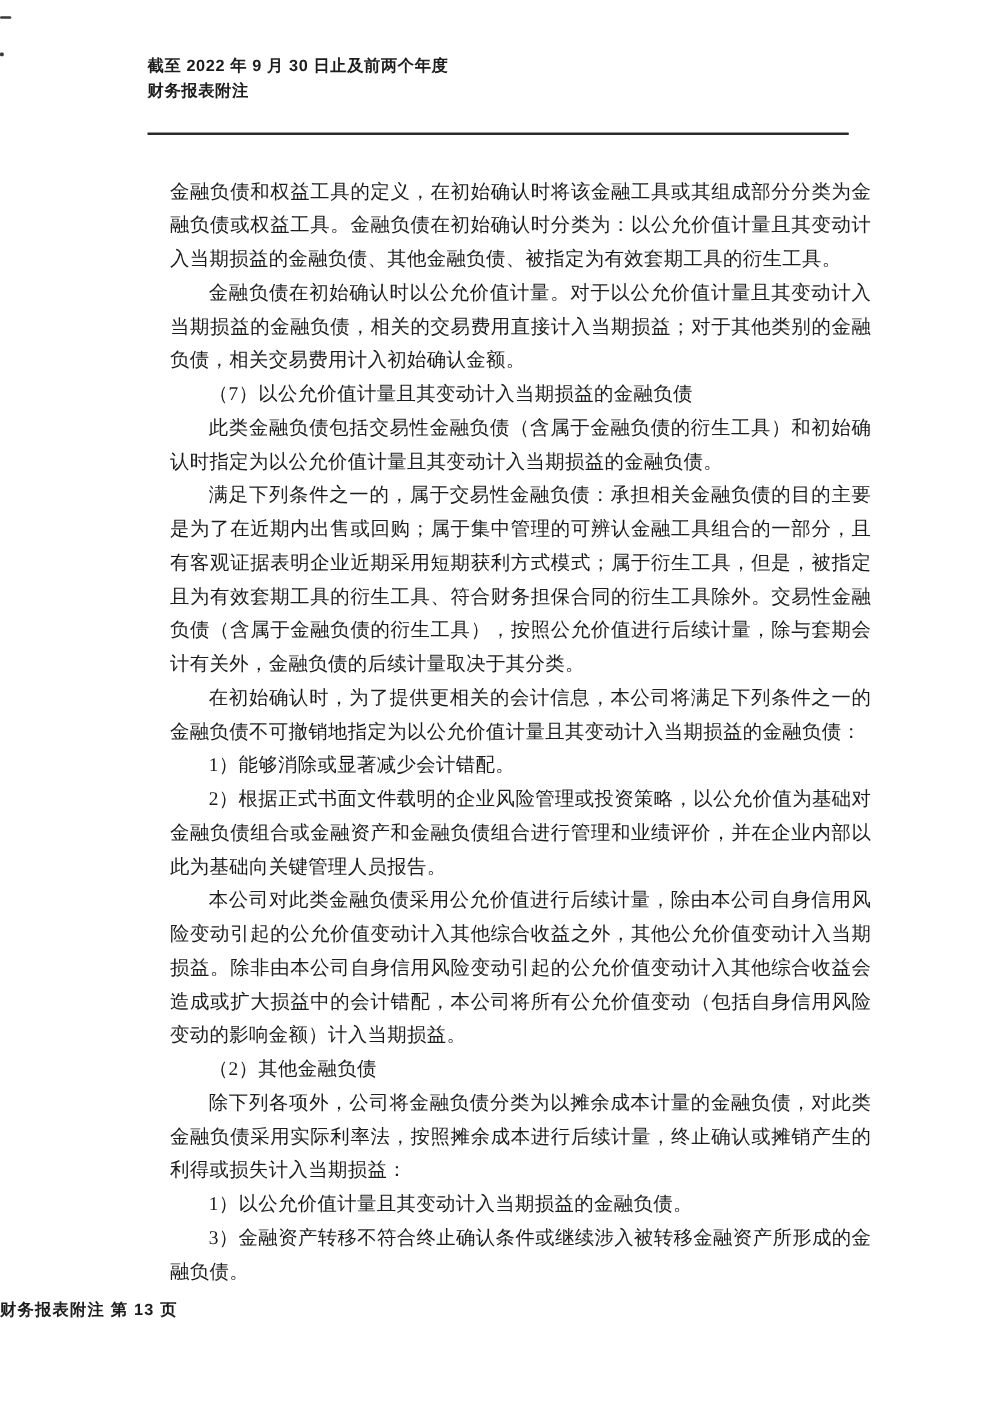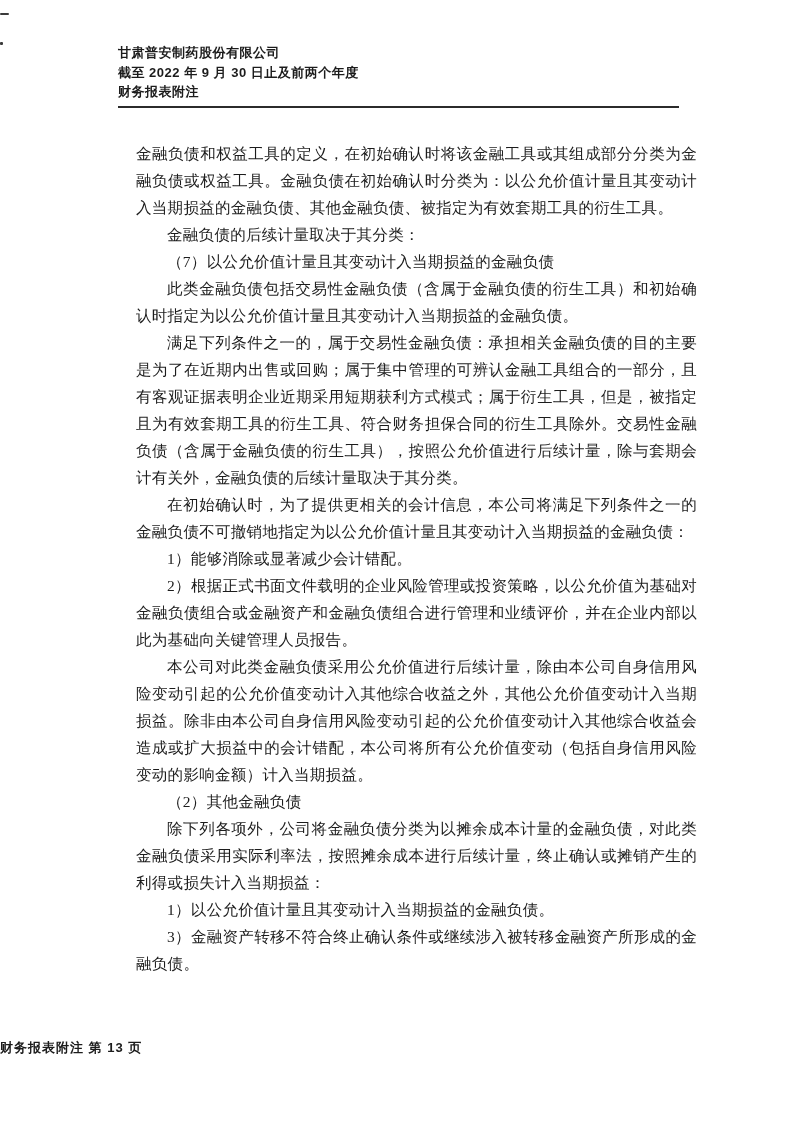--- a/index.html
+++ b/index.html
@@ -73,30 +73,29 @@
 </style>
 </head>
 <body>
 
 <div class="page">
 
   <div class="scan-artifact" style="left:0; top:13px; width:9px; height:2px;"></div>
   <div class="scan-artifact" style="left:0; top:42px; width:3px; height:3px;"></div>
 
   <div class="doc-header">
-    <div>甘肃普安制药股份有限公司</div>
     <div>截至 2022 年 9 月 30 日止及前两个年度</div>
     <div>财务报表附注</div>
   </div>
 
   <div class="header-rule"></div>
 
   <div class="doc-body">
     <p class="no-indent">金融负债和权益工具的定义，在初始确认时将该金融工具或其组成部分分类为金融负债或权益工具。金融负债在初始确认时分类为：以公允价值计量且其变动计入当期损益的金融负债、其他金融负债、被指定为有效套期工具的衍生工具。</p>
-    <p>金融负债的后续计量取决于其分类：</p>
+    <p>金融负债在初始确认时以公允价值计量。对于以公允价值计量且其变动计入当期损益的金融负债，相关的交易费用直接计入当期损益；对于其他类别的金融负债，相关交易费用计入初始确认金额。</p>
     <p>（7）以公允价值计量且其变动计入当期损益的金融负债</p>
     <p>此类金融负债包括交易性金融负债（含属于金融负债的衍生工具）和初始确认时指定为以公允价值计量且其变动计入当期损益的金融负债。</p>
     <p>满足下列条件之一的，属于交易性金融负债：承担相关金融负债的目的主要是为了在近期内出售或回购；属于集中管理的可辨认金融工具组合的一部分，且有客观证据表明企业近期采用短期获利方式模式；属于衍生工具，但是，被指定且为有效套期工具的衍生工具、符合财务担保合同的衍生工具除外。交易性金融负债（含属于金融负债的衍生工具），按照公允价值进行后续计量，除与套期会计有关外，金融负债的后续计量取决于其分类。</p>
     <p>在初始确认时，为了提供更相关的会计信息，本公司将满足下列条件之一的金融负债不可撤销地指定为以公允价值计量且其变动计入当期损益的金融负债：</p>
     <p>1）能够消除或显著减少会计错配。</p>
     <p>2）根据正式书面文件载明的企业风险管理或投资策略，以公允价值为基础对金融负债组合或金融资产和金融负债组合进行管理和业绩评价，并在企业内部以此为基础向关键管理人员报告。</p>
     <p>本公司对此类金融负债采用公允价值进行后续计量，除由本公司自身信用风险变动引起的公允价值变动计入其他综合收益之外，其他公允价值变动计入当期损益。除非由本公司自身信用风险变动引起的公允价值变动计入其他综合收益会造成或扩大损益中的会计错配，本公司将所有公允价值变动（包括自身信用风险变动的影响金额）计入当期损益。</p>
     <p>（2）其他金融负债</p>
     <p>除下列各项外，公司将金融负债分类为以摊余成本计量的金融负债，对此类金融负债采用实际利率法，按照摊余成本进行后续计量，终止确认或摊销产生的利得或损失计入当期损益：</p>
     <p>1）以公允价值计量且其变动计入当期损益的金融负债。</p>

